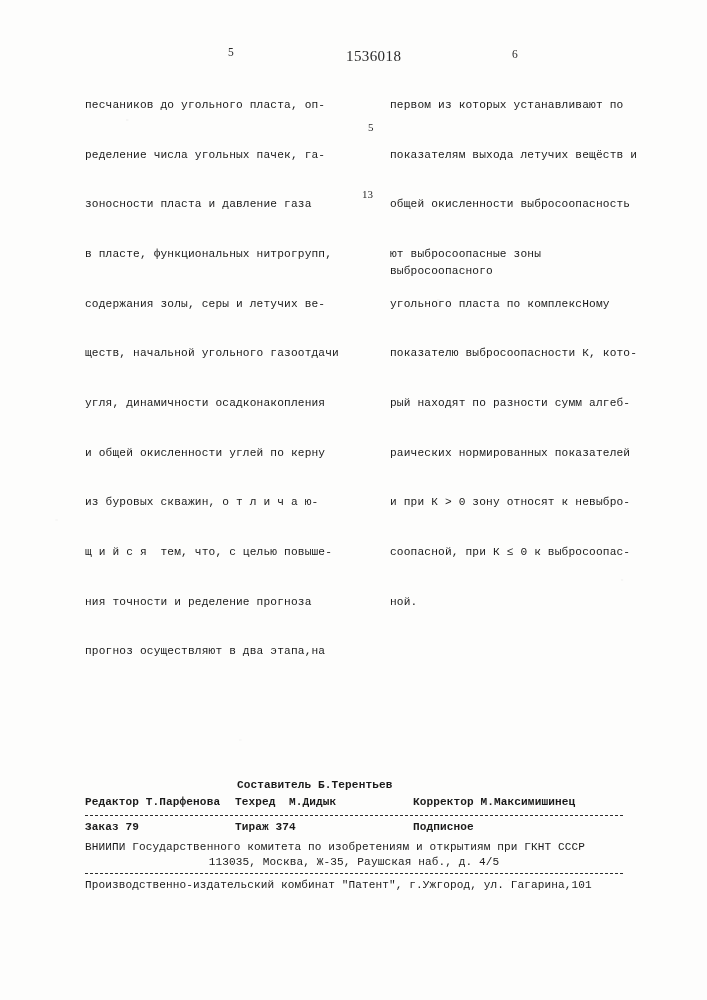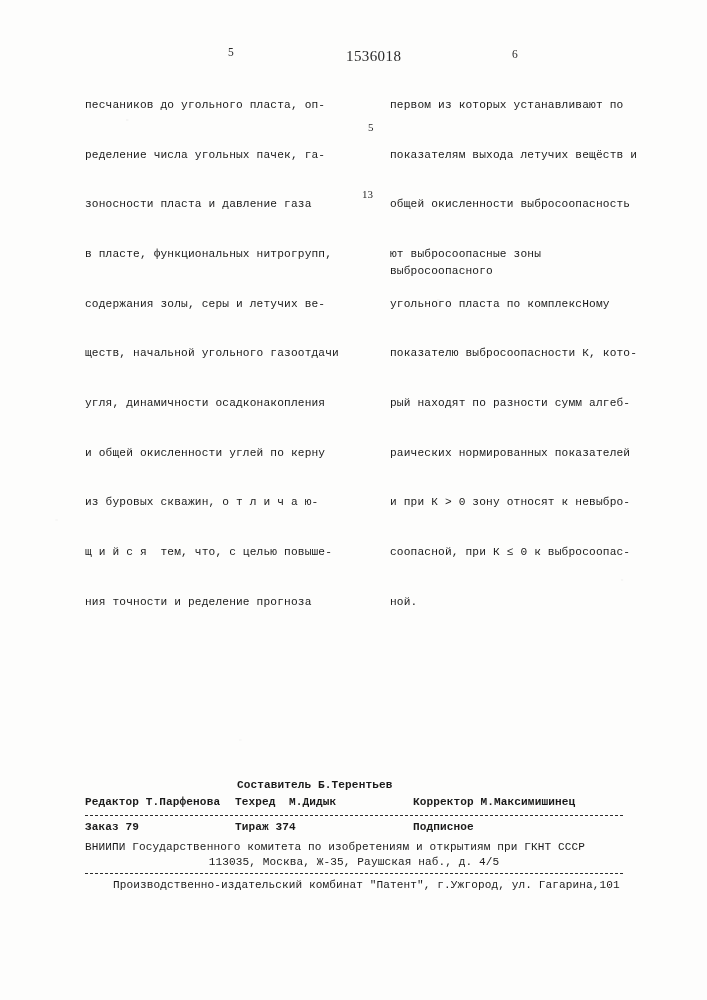--- a/index.html
+++ b/index.html
@@ -128,20 +128,21 @@
     <span class="ln">ределение числа угольных пачек, га-</span>
     <span class="ln">зоносности пласта и давление газа</span>
     <span class="ln">в пласте, функциональных нитрогрупп,</span>
     <span class="ln">содержания золы, серы и летучих ве-</span>
     <span class="ln">ществ, начальной угольного газоотдачи</span>
     <span class="ln">угля, динамичности осадконакопления</span>
     <span class="ln">и общей окисленности углей по керну</span>
     <span class="ln">из буровых скважин, о т л и ч а ю-</span>
     <span class="ln">щ и й с я  тем, что, с целью повыше-</span>
     <span class="ln">ния точности и ределение прогноза</span>
+    <span class="ln">прогноз осуществляют в два этапа,на</span>
   </div>
 
   <div class="col col-right">
     <span class="ln">первом из которых устанавливают по</span>
     <span class="ln">показателям выхода летучих вещёств и</span>
     <span class="ln">общей окисленности выбросоопасность</span>
     <span class="ln">ют выбросоопасные зоны выбросоопасного</span>
     <span class="ln">угольного пласта по комплексНому</span>
     <span class="ln">показателю выбросоопасности К, кото-</span>
     <span class="ln">рый находят по разности сумм алгеб-</span>
@@ -169,15 +170,15 @@
       <span class="f-abs" style="left:0px;">Заказ 79</span>
       <span class="f-abs" style="left:150px;">Тираж 374</span>
       <span class="f-abs" style="left:328px;">Подписное</span>
     </div>
 
     <div class="f-line">ВНИИПИ Государственного комитета по изобретениям и открытиям при ГКНТ СССР</div>
     <div class="f-center">113035, Москва, Ж-35, Раушская наб., д. 4/5</div>
 
     <hr class="rule">
 
-    <div class="f-line" style="margin-top:4px;margin-left:28px;">Производственно-издательский комбинат "Патент", г.Ужгород, ул. Гагарина,101</div>
+    <div class="f-line" style="margin-top:4px;">Производственно-издательский комбинат "Патент", г.Ужгород, ул. Гагарина,101</div>
   </div>
 </div>
 
 </body></html>

